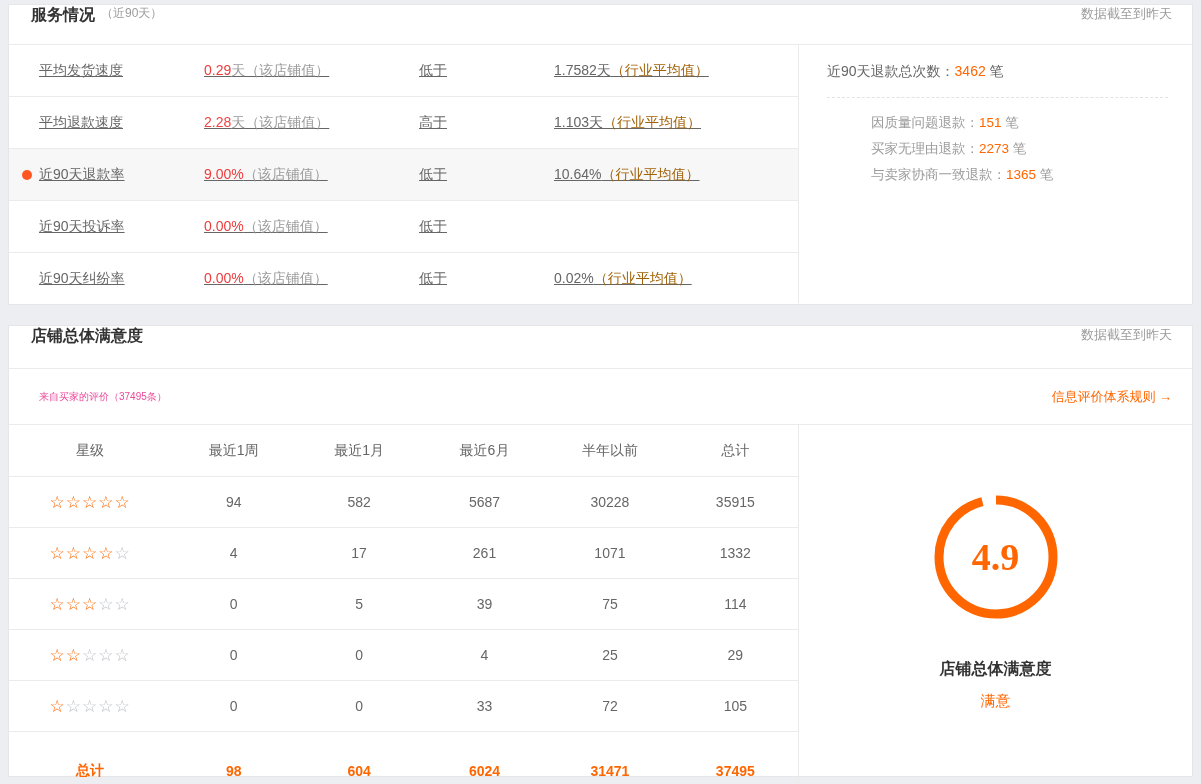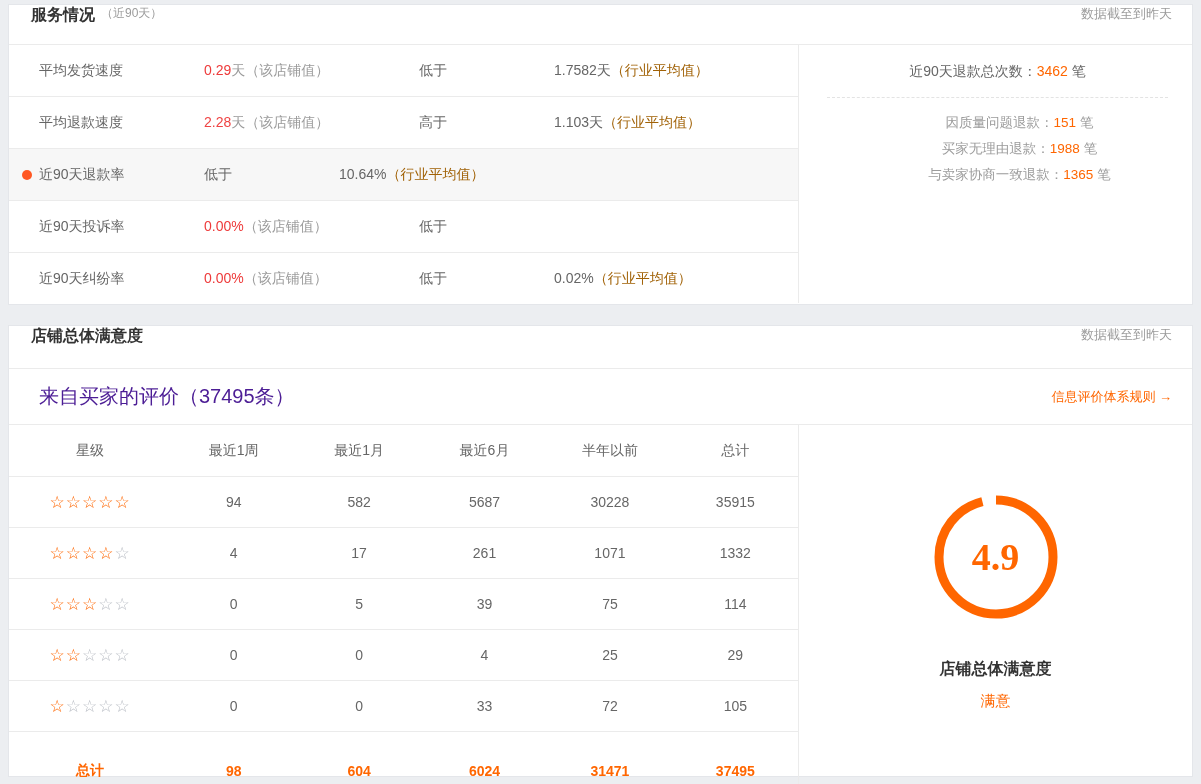--- a/index.html
+++ b/index.html
@@ -31,52 +31,53 @@
 
   
   .body-flex { display:flex; height:calc(100% - 41px); }
   .card2 .body-flex { height:385px; }
 
   
   .svc-table { width:790px; border-right:1px solid #ebebeb; }
   .svc-row {
     position:relative; height:52px; display:flex; align-items:center;
     border-bottom:1px solid #ebebeb;
+    text-decoration:underline;
   }
   .svc-row:last-child { border-bottom:none; }
   .svc-row.hl { background:#f7f7f7; }
   .svc-dot {
     position:absolute; left:13px; top:50%; margin-top:-5px;
     width:10px; height:10px; border-radius:50%; background:#ff5722;
     display:none;
   }
   .svc-row.hl .svc-dot { display:block; }
   .svc-label { width:195px; padding-left:30px; color:#666; }
   .svc-value { width:215px; color:#9b9b9b; }
   .svc-value .num { }
   .num.red   { color:#ee3b3b; }
   .num.green { color:#ef4444; }
   .svc-compare { width:135px; color:#666; }
   .svc-industry { flex:1; color:#666; }
   .svc-industry .paren { color:#a16207; }
 
   
-  .refund-panel { flex:1; padding:18px 24px 0 28px;text-align:center; }
+  .refund-panel { flex:1; padding:18px 24px 0 28px; }
   .refund-total { color:#666; font-size:14px; padding-bottom:16px;
     border-bottom:1px dashed #e3e3e3; }
   .refund-items { padding-top:12px; }
   .refund-item { color:#9b9b9b; line-height:26px; font-size:13.5px;margin-left:44px; }
   .orange-num { color:#ff6600; }
 
   
   .review-bar {
     height:56px; display:flex; align-items:center;
     padding:0 20px 0 30px; border-bottom:1px solid #ebebeb;
   }
-  .review-count { color:#4c1d95; font-size:20px; }
+  .review-count { color:#ec4899; font-size:10px; }
   .rules-link { margin-left:auto; color:#ff6600; font-size:13px;
     text-decoration:none; cursor:pointer; }
 
   
   .rate-table { width:790px; border-right:1px solid #ebebeb; display:flex; flex-direction:column; }
   .rate-row { display:flex; align-items:center; height:51px; border-bottom:1px solid #ebebeb; }
   .rate-row.header { height:52px; color:#9b9b9b; }
   .rate-row.total { height:45px; border-bottom:none; flex:1; }
   .rate-row.total .cell { color:#ff6600; font-weight:bold; }
   .cell { flex:1; text-align:center; color:#666; }
@@ -116,20 +117,21 @@
         </div>
         <div class="svc-row">
           <div class="svc-label">平均退款速度</div>
           <div class="svc-value"><span class="num green">2.28</span><span>天（该店铺值）</span></div>
           <div class="svc-compare">高于</div>
           <div class="svc-industry"><span>1.103天</span><span class="paren">（行业平均值）</span></div>
         </div>
         <div class="svc-row hl">
           <span class="svc-dot"></span>
           <div class="svc-label">近90天退款率</div>
+          <div class="svc-value"><span class="num red">9.00%</span><span>（该店铺值）</span></div>
           <div class="svc-compare">低于</div>
           <div class="svc-industry"><span>10.64%</span><span class="paren">（行业平均值）</span></div>
         </div>
         <div class="svc-row">
           <div class="svc-label">近90天投诉率</div>
           <div class="svc-value"><span class="num red">0.00%</span><span>（该店铺值）</span></div>
           <div class="svc-compare">低于</div>
         </div>
         <div class="svc-row">
           <div class="svc-label">近90天纠纷率</div>
@@ -137,21 +139,21 @@
           <div class="svc-compare">低于</div>
           <div class="svc-industry"><span>0.02%</span><span class="paren">（行业平均值）</span></div>
         </div>
       </div>
     <div class="refund-panel">
       <div class="refund-total">
         <span>近90天退款总次数：</span><span class="orange-num">3462</span><span> 笔</span>
       </div>
       <div class="refund-items" id="refund-items">
           <div class="refund-item"><span>因质量问题退款：</span><span class="orange-num">151</span><span> 笔</span></div>
-          <div class="refund-item"><span>买家无理由退款：</span><span class="orange-num">1988</span><span> 笔</span></div>
+          <div class="refund-item"><span>买家无理由退款：</span><span class="orange-num">2273</span><span> 笔</span></div>
           <div class="refund-item"><span>与卖家协商一致退款：</span><span class="orange-num">1365</span><span> 笔</span></div>
         </div>
     </div>
   </div>
 </div>
 
 <div class="card card2">
   <div class="sec-header">
     <span class="sec-title">店铺总体满意度</span>
     <span class="sec-note">数据截至到昨天</span>

